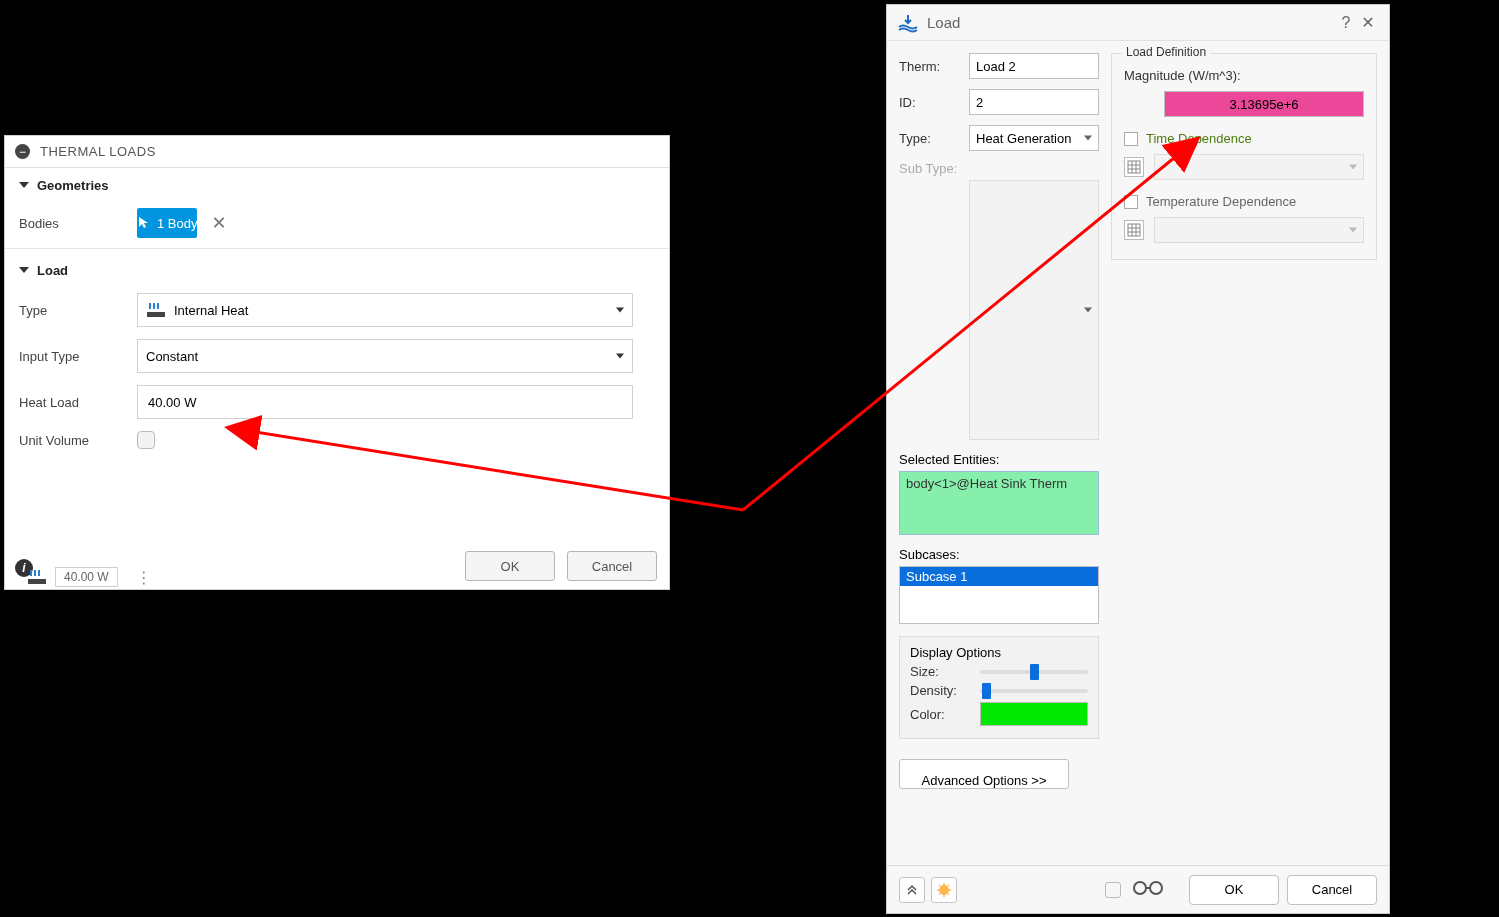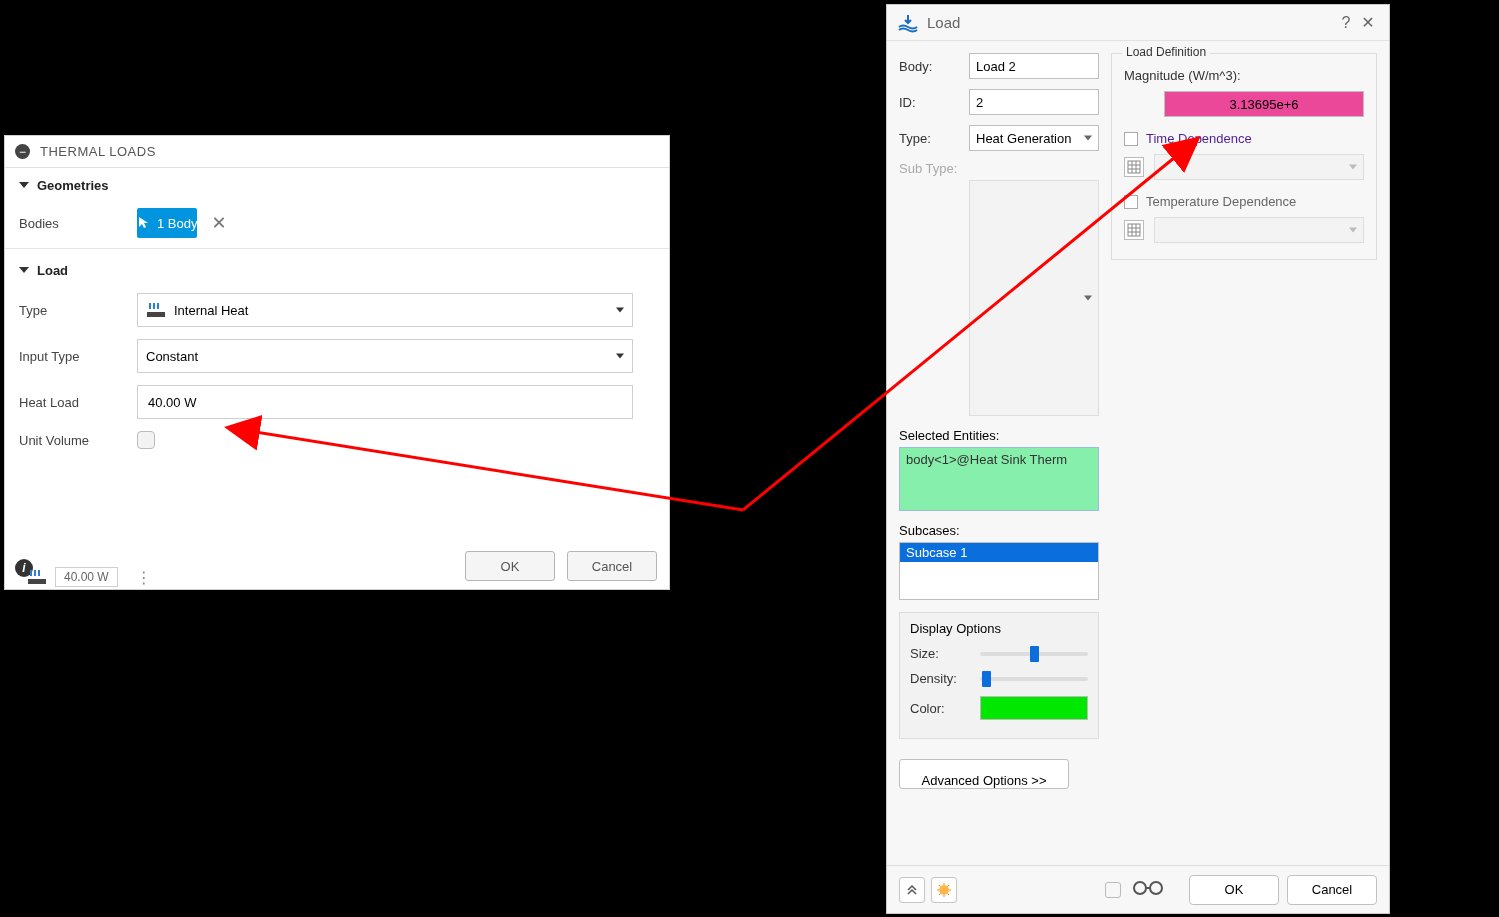--- a/index.html
+++ b/index.html
@@ -42,34 +42,34 @@
 .form-row{display:flex;align-items:center;margin-bottom:10px}
 .form-row label{width:70px;color:#333}
 .form-row.disabled label{color:#aaa}
 .in-box{flex:1;height:26px;border:1px solid #bfbfbf;background:#fff;padding:0 6px;display:flex;align-items:center;position:relative}
 .in-box.disabled{background:#f3f3f3;border-color:#ddd}
 .in-box .caret{position:absolute;right:6px;top:50%;transform:translateY(-50%);width:0;height:0;border-left:4px solid transparent;border-right:4px solid transparent;border-top:5px solid #666}
 .sel-entities{border:1px solid #9bbbe0;background:#86efac;height:64px;padding:4px 6px;color:#333;overflow:hidden;white-space:nowrap}
 .subcase-box{border:1px solid #bfbfbf;background:#fff;height:58px}
 .subcase-sel{background:#0a6edc;color:#fff;padding:2px 6px}
 .disp-group{border:1px solid #dcdcdc;background:#f2f2f2;padding:8px 10px;margin-top:12px}
-.disp-row{display:flex;align-items:center;margin:10px 0}
+.disp-row{display:flex;align-items:center;margin:4px 0}
 .disp-row label{width:70px;color:#333}
 .slider{flex:1;height:4px;background:#ddd;position:relative;border-radius:2px}
 .slider .thumb{position:absolute;top:-6px;width:9px;height:16px;background:#0a6edc;border-radius:1px}
 .color-sw{flex:1;height:24px;background:#00e800;border:1px solid #bbb}
 .adv-btn{margin-top:20px;height:30px;border:1px solid #c0c0c0;background:#fff;border-radius:3px;display:flex;align-items:flex-end;justify-content:center;width:170px}
 
 
 .fieldset{border:1px solid #dcdcdc;padding:10px 12px 16px;position:relative;background:#f7f7f7}
 .fieldset .legend{position:absolute;top:-9px;left:10px;background:#f7f7f7;padding:0 4px;color:#333;font-size:12px}
 .mag-lbl{margin:4px 0 8px;color:#333}
 .mag-in{height:26px;border:1px solid #bfbfbf;background:#ec4899;display:flex;align-items:center;justify-content:center;margin-left:40px}
 .chk-row{display:flex;align-items:center;margin-top:14px;color:#666}
-.chk-row.disabled{color:#4c1d95}
+.chk-row.disabled{color:#4d7c0f}
 .chk{width:14px;height:14px;border:1px solid #aaa;background:#fff;margin-right:8px}
 .sub-row{display:flex;align-items:center;margin-top:8px;margin-left:0}
 .grid-icon{width:20px;height:20px;border:1px solid #bbb;background:linear-gradient(#fff,#fff);display:flex;align-items:center;justify-content:center;margin-right:10px}
 .grid-icon svg{display:block}
 .combo-dis{flex:1;height:26px;border:1px solid #ddd;background:#f3f3f3;position:relative}
 .combo-dis .caret{position:absolute;right:6px;top:50%;transform:translateY(-50%);width:0;height:0;border-left:4px solid transparent;border-right:4px solid transparent;border-top:5px solid #bbb}
 
 
 .rd-foot{position:absolute;bottom:0;left:0;right:0;height:48px;border-top:1px solid #ddd;display:flex;align-items:center;padding:0 12px;background:#f7f7f7}
 .ft-icon{width:26px;height:26px;border:1px solid #c5c5c5;background:#fff;border-radius:3px;display:flex;align-items:center;justify-content:center;margin-right:6px}
@@ -175,21 +175,21 @@
     <span class="rd-title-text">Load</span>
     <span class="spacer"></span>
     <span class="rd-help">?</span>
     <span class="rd-close">✕</span>
   </div>
 
   <div class="rd-body">
 
     <div class="rd-col-left">
       <div class="form-row">
-        <label>Body:</label>
+        <label>Therm:</label>
         <div class="in-box">
             <span>Load 2</span>
           </div>
       </div>
       <div class="form-row">
         <label>ID:</label>
         <div class="in-box">
             <span>2</span>
           </div>
       </div>

